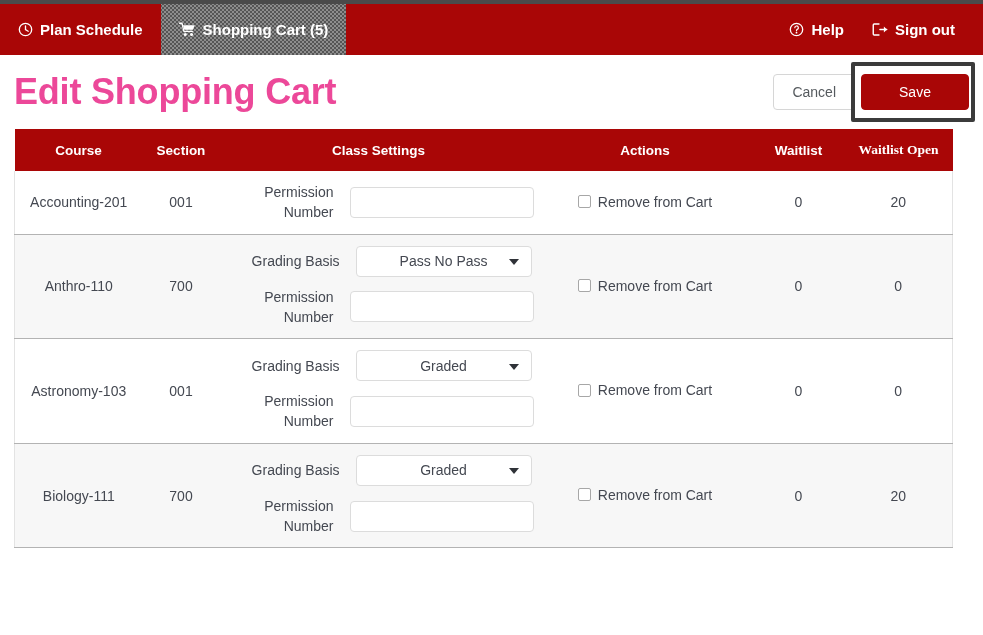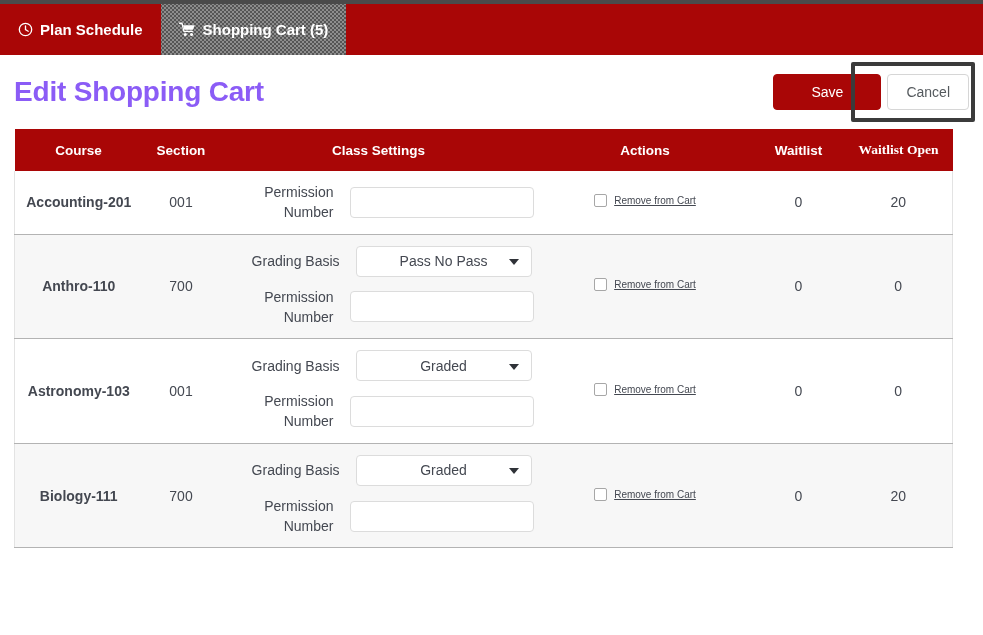--- a/index.html
+++ b/index.html
@@ -61,23 +61,23 @@
     position: relative;
   }
 
   .page-head {
     height: 74px;
     display: flex;
     align-items: center;
     position: relative;
   }
   .page-title {
-    font-size: 28px;
+    font-size: 36px;
     font-weight: bold;
-    color: #8b5cf6;
+    color: #ec4899;
     letter-spacing: -0.2px;
   }
 
   .head-actions {
     margin-left: auto;
     display: flex;
     align-items: center;
     gap: 6px;
     position: relative;
   }
@@ -148,21 +148,21 @@
     padding: 6px 4px;
   }
   table.cart tbody td + td { border-left: none; }
   table.cart tbody td:not(:last-child) { border-right: none; }
   table.cart tbody tr td:first-child { border-left: 1px solid #e3e3e3; }
   table.cart tbody tr td:last-child  { border-right: 1px solid #e3e3e3; }
 
   tr.row-alt td { background: #f7f7f7; }
   tr.row-plain td { background: #ffffff; }
 
-  td.c-course  { text-align: center; font-weight: bold; }
+  td.c-course  { text-align: center; }
   td.c-section { text-align: center; }
   td.c-settings { padding: 4px 0 4px 0; }
   td.c-actions { text-align: center; }
   td.c-num { text-align: center; }
 
   
   .setting-row {
     display: flex;
     align-items: center;
     justify-content: flex-end;
@@ -215,24 +215,23 @@
     margin-top: -2px;
     border-left: 5px solid transparent;
     border-right: 5px solid transparent;
     border-top: 6px solid #2f3238;
   }
 
   .action-line {
     display: inline-flex;
     align-items: center;
     gap: 7px;
-    font-size: 10px;
+    font-size: 14px;
     color: #444851;
     cursor: pointer;
-    text-decoration: underline;
   }
   .cbox {
     width: 13px; height: 13px;
     border: 1px solid #a7a7a7;
     border-radius: 2px;
     background: #ffffff;
     display: inline-block;
   }
 </style>
 </head>
@@ -261,30 +260,53 @@
           <circle cx="6.6" cy="13.4" r="1.6" fill="#ffffff"></circle>
           <circle cx="13.3" cy="13.4" r="1.6" fill="#ffffff"></circle>
         </svg>
       </span>
       <span>Shopping Cart (5)</span>
     </div>
 
 
   </div>
 
+  <div class="nav-right">
+    <div class="nav-item">
+      <span class="ico">
+        <svg width="15" height="15" viewBox="0 0 16 16">
+          <circle cx="8" cy="8" r="6.6" fill="none" stroke="#ffffff" stroke-width="1.4"></circle>
+          <path d="M6.2 6.1 a1.9 1.9 0 1 1 2.6 1.8 c-0.6 0.3 -0.8 0.7 -0.8 1.3" fill="none" stroke="#ffffff" stroke-width="1.3" stroke-linecap="round"></path>
+          <circle cx="8" cy="11.4" r="0.95" fill="#ffffff"></circle>
+        </svg>
+      </span>
+      <span>Help</span>
+    </div>
+
+    <div class="nav-item">
+      <span class="ico">
+        <svg width="16" height="15" viewBox="0 0 17 16">
+          <path d="M7.4 2.1 H2.3 a1 1 0 0 0 -1 1 V12.9 a1 1 0 0 0 1 1 H7.4" fill="none" stroke="#ffffff" stroke-width="1.5" stroke-linecap="round"></path>
+          <path d="M8.4 8 H15.6" stroke="#ffffff" stroke-width="1.6" stroke-linecap="round"></path>
+          <path d="M12.6 4.8 L15.9 8 L12.6 11.2 Z" fill="#ffffff"></path>
+        </svg>
+      </span>
+      <span>Sign out</span>
+    </div>
+  </div>
 </div>
 
 <div class="content">
 
   <div class="page-head">
     <div class="page-title">Edit Shopping Cart</div>
 
     <div class="head-actions">
+      <button class="btn btn-cancel">Cancel</button>
       <button class="btn btn-save">Save</button>
-      <button class="btn btn-cancel">Cancel</button>
       <div class="focus-ring" style="left:78px; top:-12px; right:-6px; bottom:-12px;"></div>
     </div>
   </div>
 
   <div class="table-wrap">
     <table class="cart">
       <thead>
         <tr>
           <th class="col-course">Course</th>
           <th class="col-section">Section</th>

